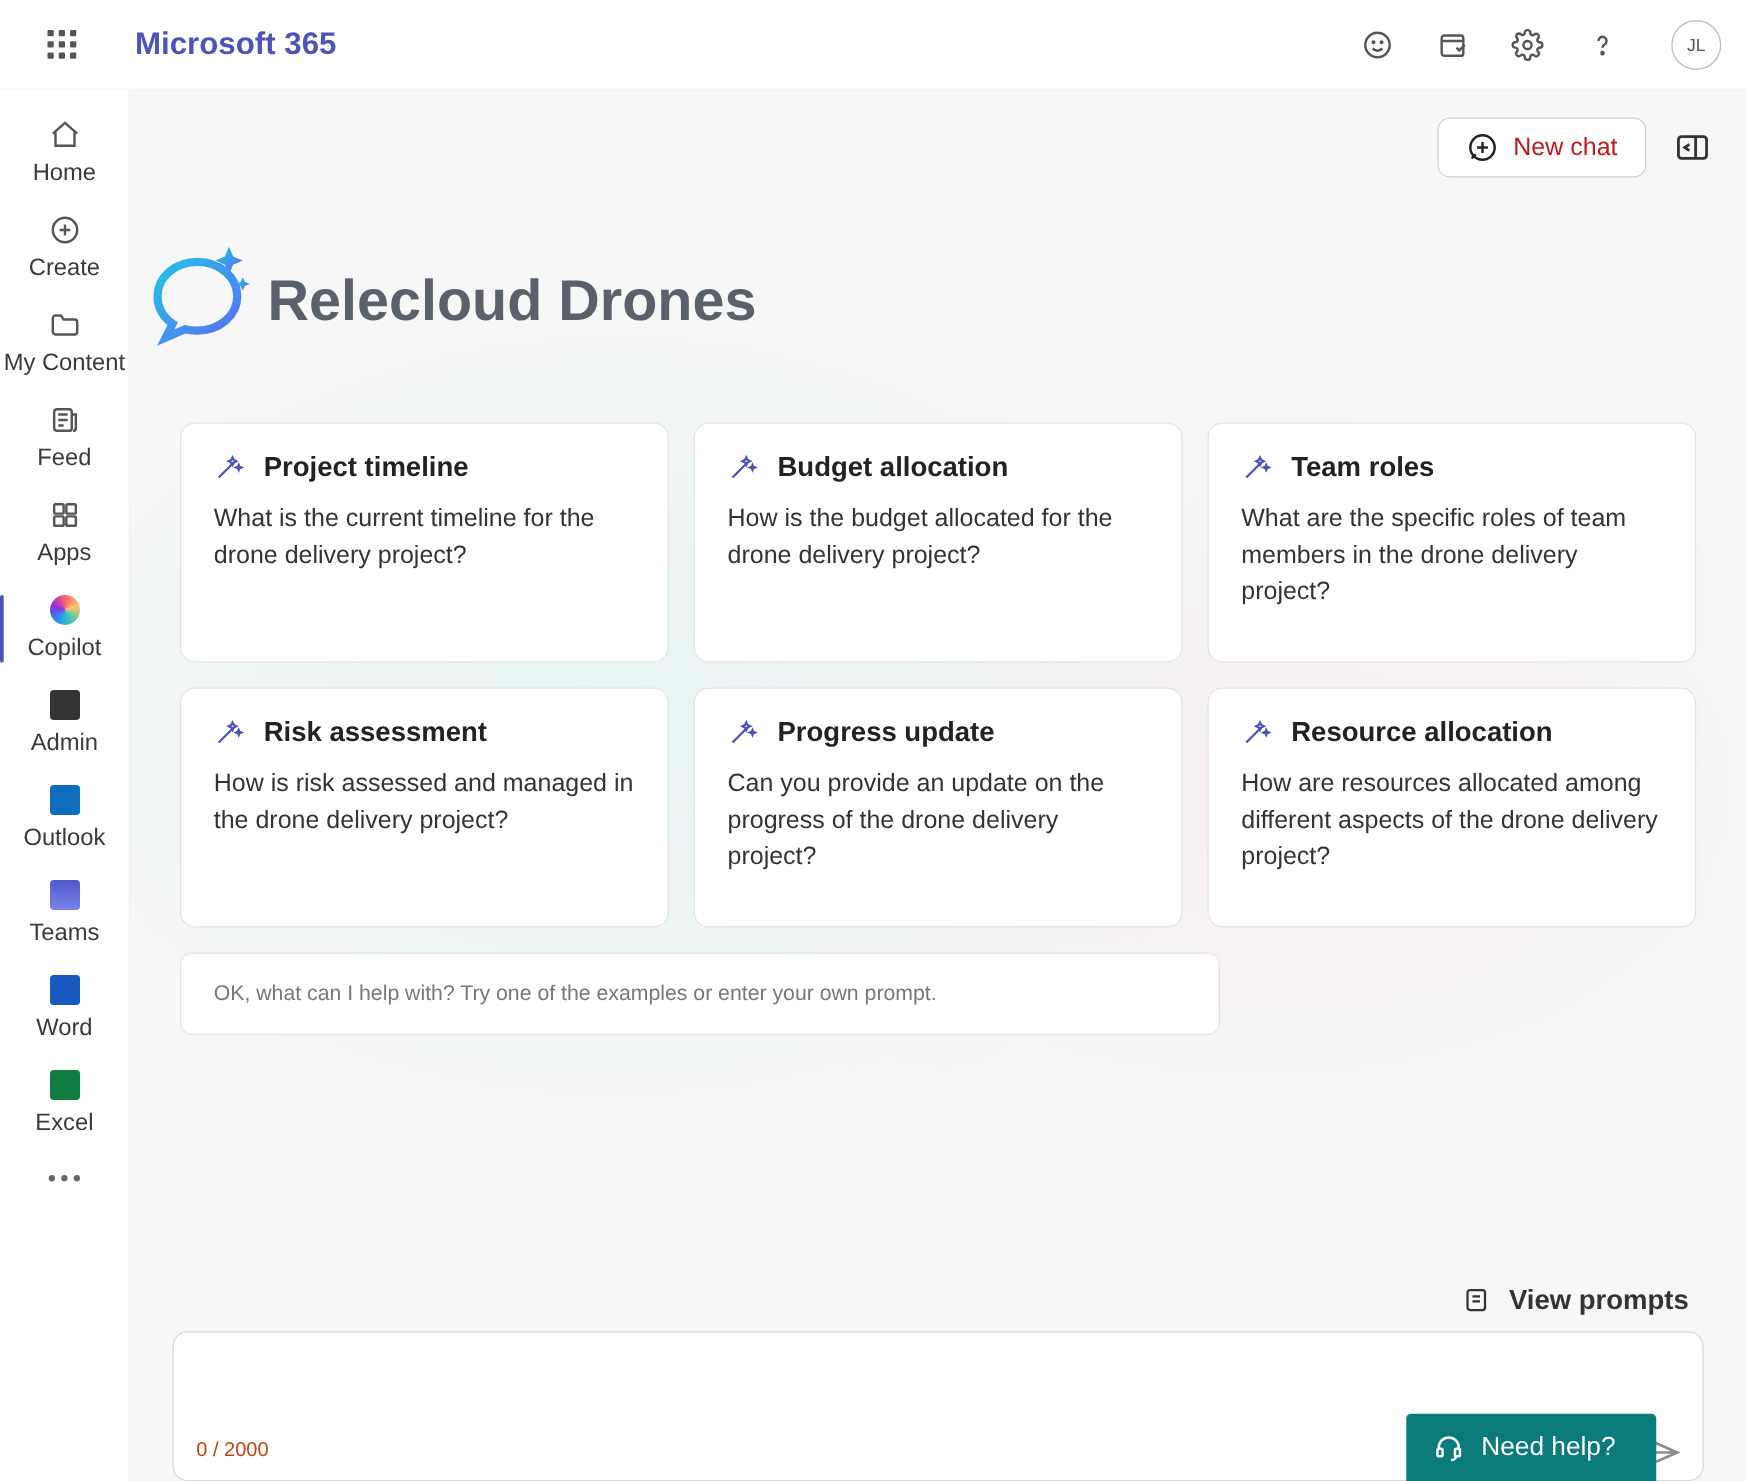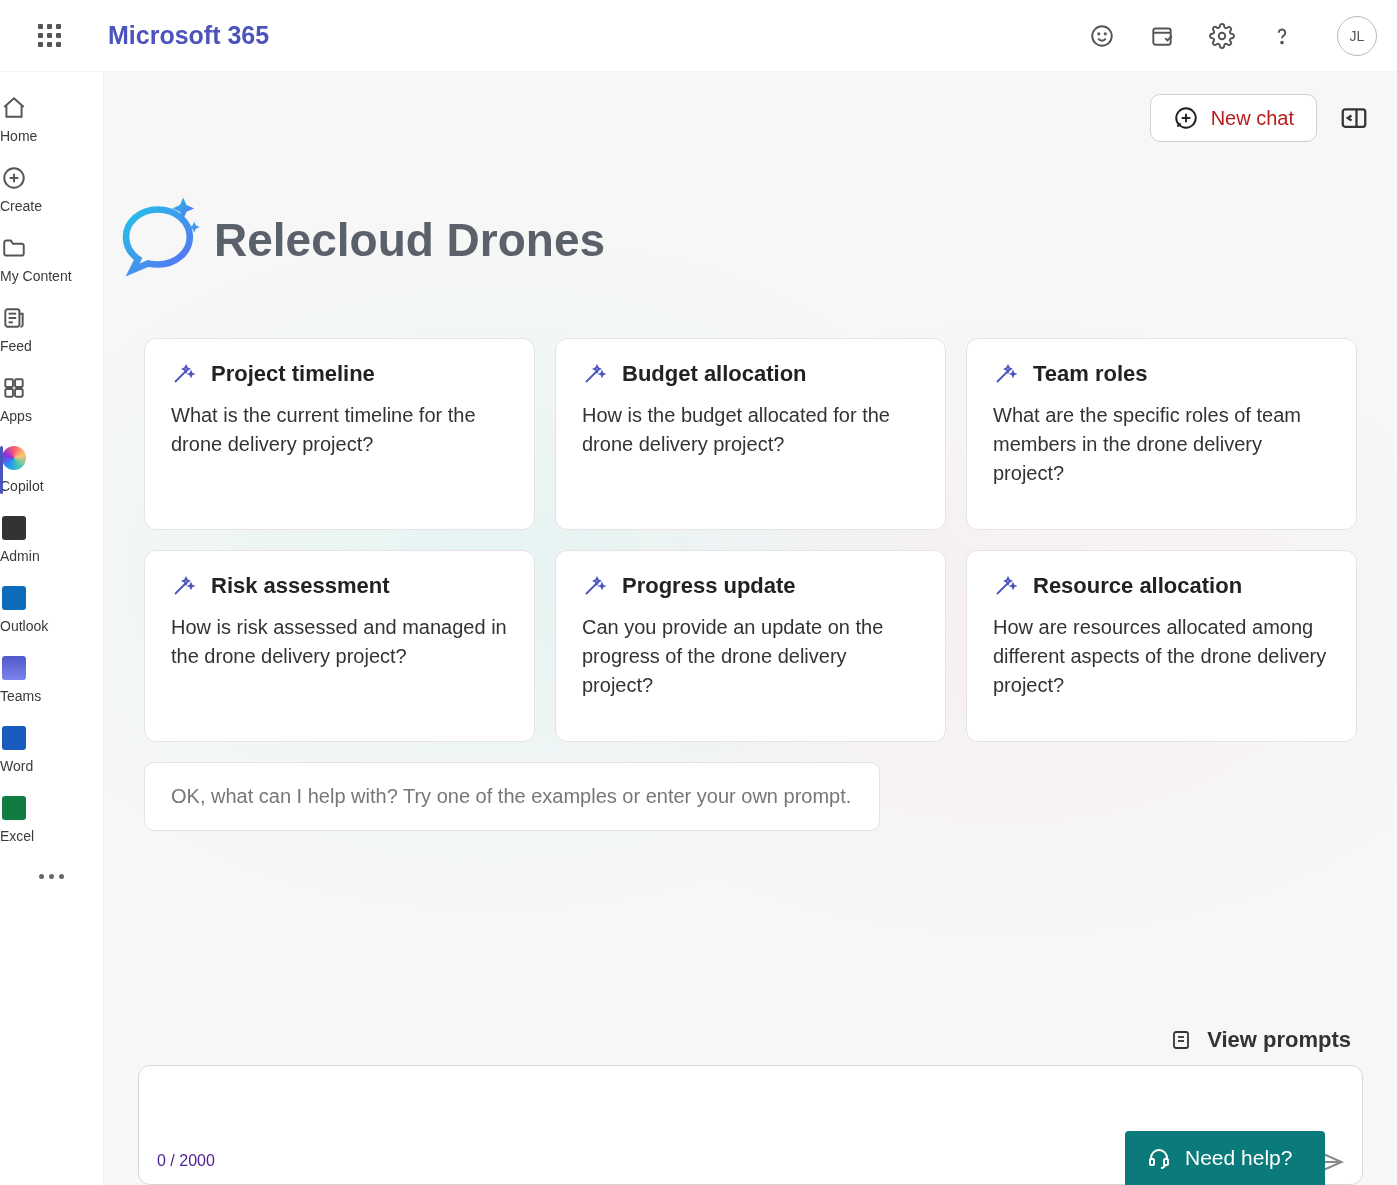--- a/index.html
+++ b/index.html
@@ -67,23 +67,23 @@
   .sidebar{
     width:104px;
     border-right:1px solid rgba(0,0,0,0.06);
     background:#fff;
     display:flex;flex-direction:column;
     align-items:center;
     padding-top:14px;
     gap:2px;
   }
   .sb-item{
-    width:100%;display:flex;flex-direction:column;align-items:flex-start;
+    width:100%;display:flex;flex-direction:column;align-items:center;
     padding:8px 0 10px 0;
-    font-size:14px;color:#3a3a3a;
+    font-size:19px;color:#3a3a3a;
     cursor:pointer;
     gap:6px;
     position:relative;
   }
   .sb-item.active::before{
     content:"";position:absolute;left:0;top:10px;bottom:10px;width:3px;background:#4b53bc;border-radius:2px;
   }
   .sb-ico{
     width:28px;height:28px;display:flex;align-items:center;justify-content:center;
   }
@@ -156,22 +156,22 @@
   .wand{color:#4b53bc;}
   .card-title{font-size:22px;font-weight:600;color:#222;}
   .card-body{font-size:20px;color:#333;line-height:1.45;}
 
   .examplebar{
     margin:20px 40px 0 40px;
     background:#fff;
     border:1px solid #e4e4e4;
     border-radius:10px;
     padding:22px 26px;
-    font-size:20px;color:#777;
-    width:736px;
+    font-size:17px;color:#777;
+    width:832px;
   }
 
   .footarea{
     margin-top:auto;
     padding:0 34px 0 34px;
   }
   .viewprompts{
     display:flex;align-items:center;gap:14px;
     justify-content:flex-end;
     font-size:22px;font-weight:600;color:#333;
@@ -185,21 +185,21 @@
     height:120px;
     position:relative;
   }
   .composer textarea{
     border:none;outline:none;resize:none;
     width:100%;height:70px;
     font-size:18px;padding:18px;
     background:transparent;
   }
   .counter{
-    position:absolute;left:18px;bottom:14px;font-size:16px;color:#4c1d95;
+    position:absolute;left:18px;bottom:14px;font-size:16px;color:#c2410c;
   }
   .comp-actions{
     position:absolute;right:18px;bottom:8px;
     display:flex;gap:22px;align-items:center;
     color:#8a8a8a;
   }
 
   .needhelp{
     position:absolute;right:72px;bottom:0;
     background:#0a7a7a;color:#fff;

